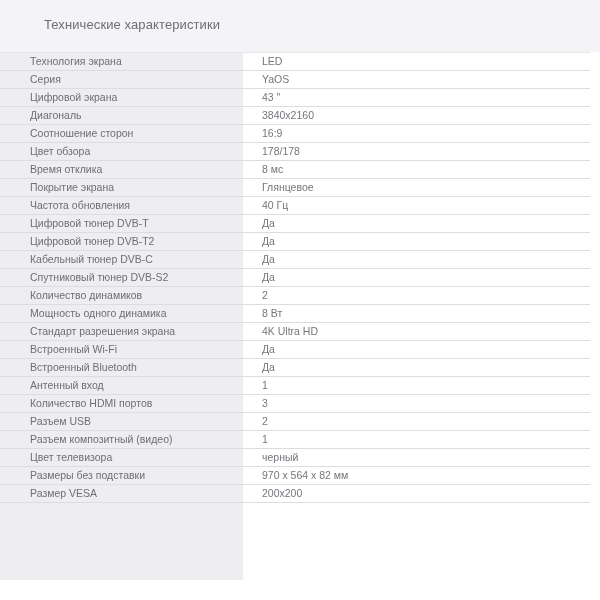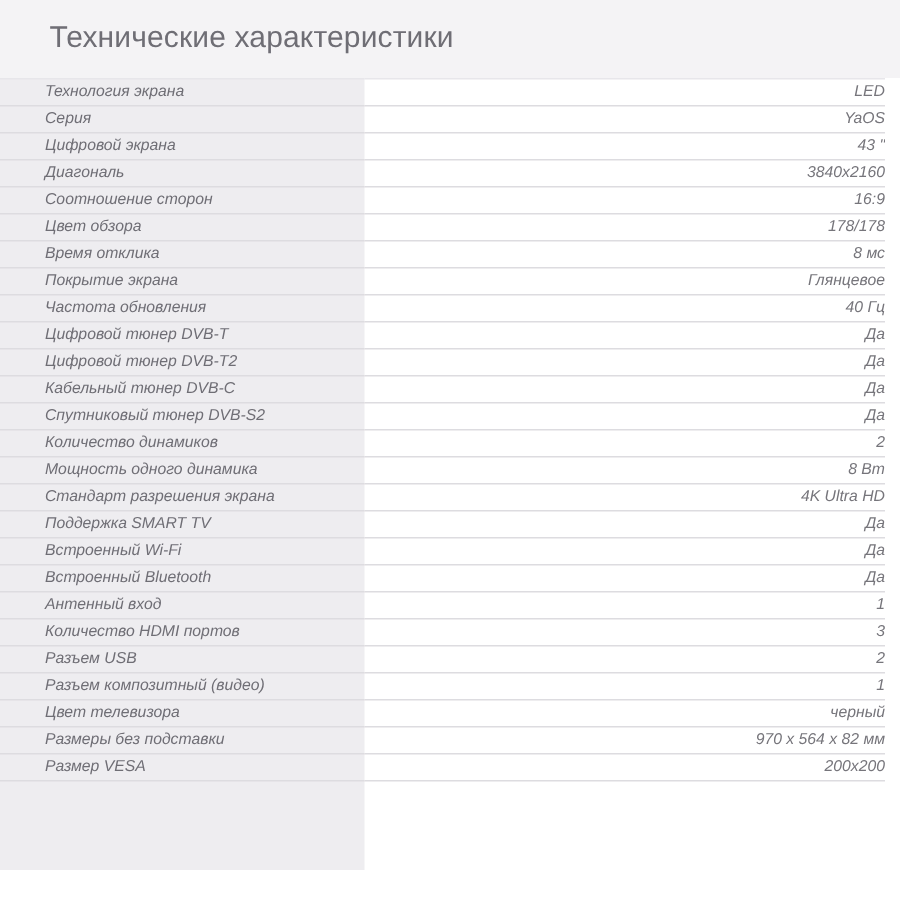--- a/index.html
+++ b/index.html
@@ -26,23 +26,23 @@
   .panel-header {
     position: absolute;
     left: 0;
     top: 0;
     width: 600px;
     height: 52px;
     background: #f4f3f5;
   }
   .panel-title {
     position: absolute;
-    left: 33px;
+    left: 44px;
     top: 12px;
-    font-size: 20px;
+    font-size: 13px;
     line-height: 26px;
     color: #6f6e75;
     letter-spacing: 0.1px;
     white-space: nowrap;
   }
 
   
   .label-gutter {
     position: absolute;
     left: 0;
@@ -56,21 +56,20 @@
   .spec-table {
     position: absolute;
     left: 0;
     top: 52px;
     width: 590px;
     border-collapse: collapse;
     table-layout: fixed;
   }
   .spec-table tr {
     height: 18px;
-    font-style: italic;
   }
   .spec-table td {
     height: 18px;
     padding: 0;
     margin: 0;
     border-bottom: 1px solid #dddce0;
     font-size: 10.5px;
     line-height: 17px;
     vertical-align: middle;
     white-space: nowrap;
@@ -82,21 +81,20 @@
     box-sizing: border-box;
     color: #6f6e75;
     background: transparent;
   }
   .spec-table td.cell-value {
     width: 347px;
     padding-left: 19px;
     box-sizing: border-box;
     color: #76757b;
     background: transparent;
-    text-align: right;
   }
   
   .spec-table tr:first-child td {
     border-top: 1px solid #e7e6ea;
   }
 </style>
 </head>
 <body>
 
 <div class="spec-panel">
@@ -167,24 +165,20 @@
         </tr>
         <tr>
           <td class="cell-label">Мощность одного динамика</td>
           <td class="cell-value">8 Вт</td>
         </tr>
         <tr>
           <td class="cell-label">Стандарт разрешения экрана</td>
           <td class="cell-value">4K Ultra HD</td>
         </tr>
         <tr>
-          <td class="cell-label">Поддержка SMART TV</td>
-          <td class="cell-value">Да</td>
-        </tr>
-        <tr>
           <td class="cell-label">Встроенный Wi-Fi</td>
           <td class="cell-value">Да</td>
         </tr>
         <tr>
           <td class="cell-label">Встроенный Bluetooth</td>
           <td class="cell-value">Да</td>
         </tr>
         <tr>
           <td class="cell-label">Антенный вход</td>
           <td class="cell-value">1</td>

